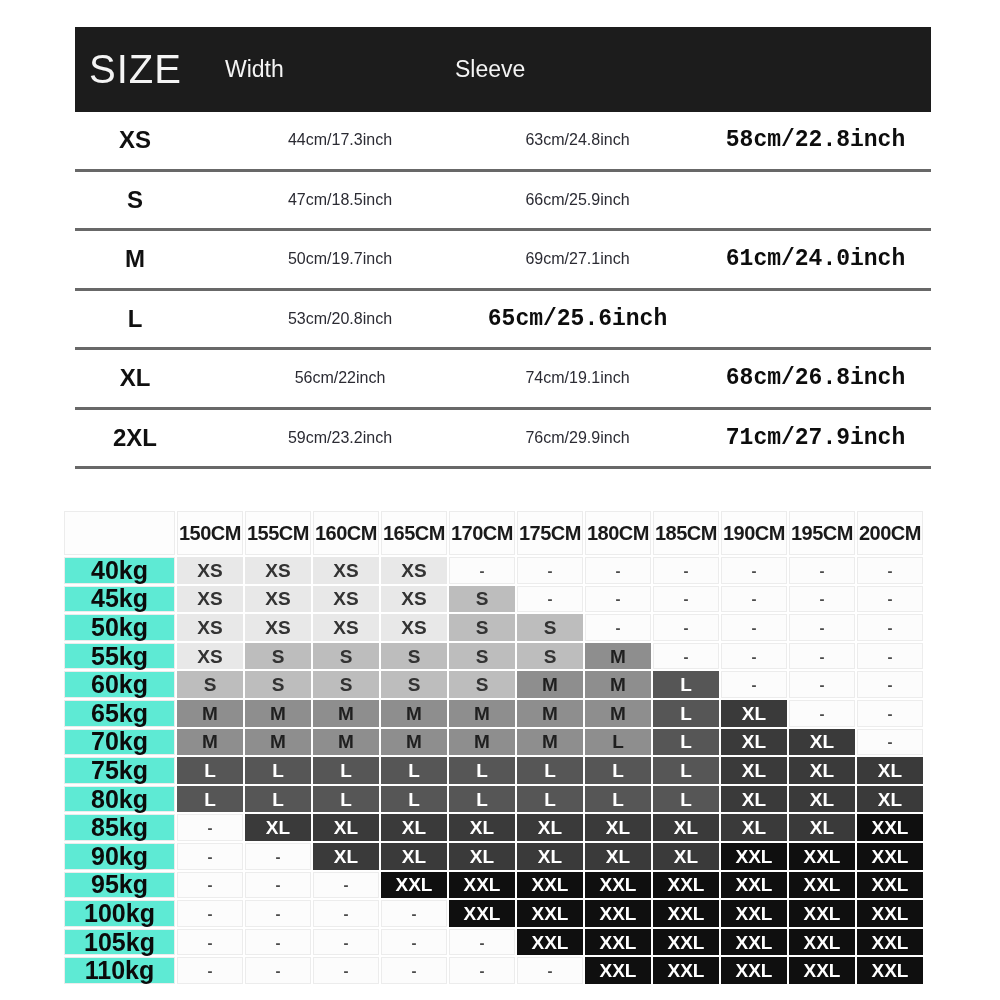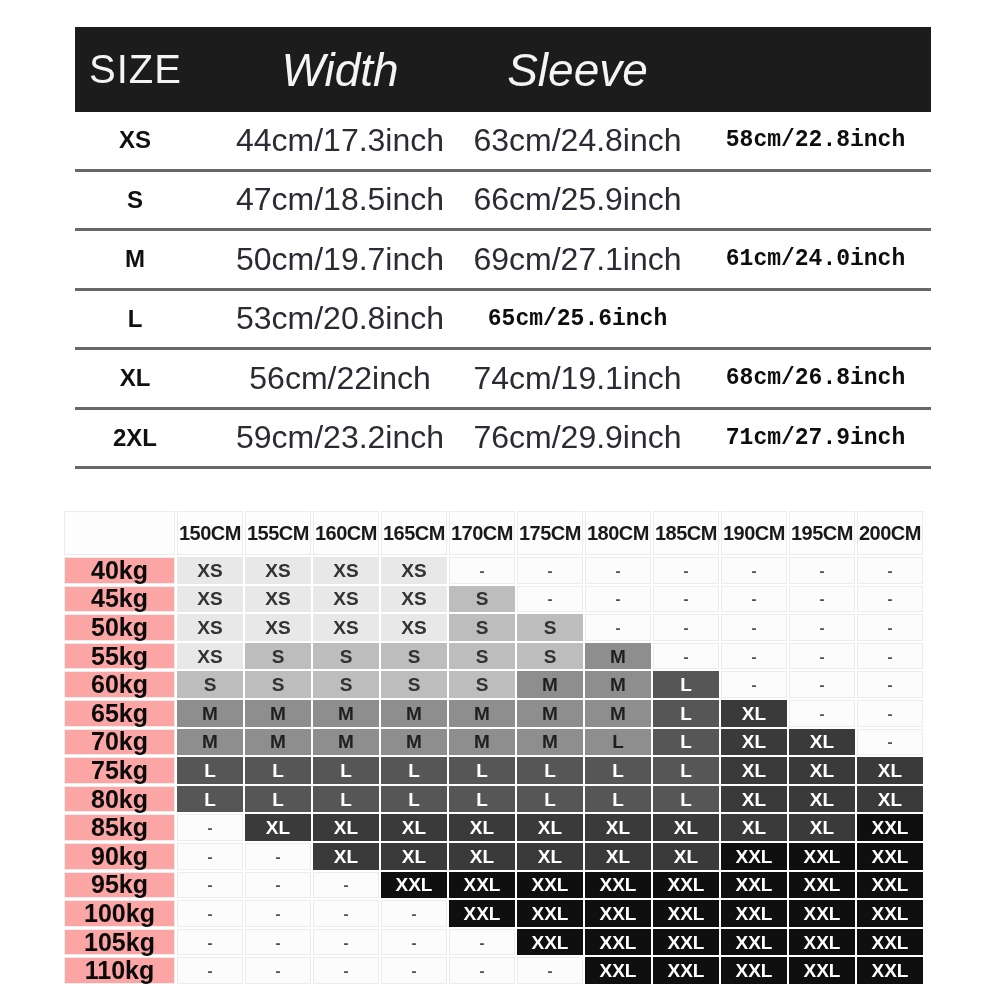--- a/index.html
+++ b/index.html
@@ -6,49 +6,49 @@
   html,body { width:1000px; height:1000px; background:#ffffff; overflow:hidden;
               font-family:"Liberation Sans","DejaVu Sans",sans-serif; }
 
   
   .size-table { position:absolute; left:75px; top:27px; width:856px; }
   .st-header {
     display:grid; grid-template-columns:150px 230px 245px 231px;
     height:85px; align-items:center;
   }
   .st-header .h-size  { padding-left:14px; font-size:40px; letter-spacing:1px; }
-  .st-header .h-col   { text-align:center; font-size:46px;font-style:italic; }
+  .st-header .h-col   { font-size:23px; }
   .st-row {
     display:grid; grid-template-columns:150px 230px 245px 231px;
     height:59.5px; align-items:center; border-bottom:3px solid #686868;
   }
   .st-row .c-size   { text-align:center; font-weight:bold; font-size:24px; color:#101010; width:120px; }
   .st-row .c-width,
-  .st-row .c-length { text-align:center; font-size:32px; color:#2b2b33; }
+  .st-row .c-length { text-align:center; font-size:16px; color:#2b2b33; }
   .st-row .c-sleeve { text-align:center; font-weight:bold; font-size:23px; color:#0d0d0d;font-family:Liberation Mono, monospace; }
 
   
   .fit-matrix {
     position:absolute; left:64px; top:511px;
     display:grid;
     grid-template-columns:111px repeat(11, 66px);
     grid-template-rows:44px repeat(15, 26.6px);
     gap:2px;
   }
   .fm-cell {
     display:flex; align-items:center; justify-content:center;
     font-size:19px; font-weight:600; line-height:1;
   }
   .fm-corner { background:#fdfdfd; box-shadow:inset 0 0 0 1px #ececec; }
   .fm-height {
     background:#fdfdfd; box-shadow:inset 0 0 0 1px #ececec;
     font-size:20px; font-weight:bold; color:#1a1a1a; letter-spacing:-0.5px;
   }
   .fm-weight {
-    background:#fca5a5; box-shadow:inset 0 0 0 1px #ececec;
+    background:#5eead4; box-shadow:inset 0 0 0 1px #ececec;
     font-size:25px; font-weight:bold; color:#0b0b0b;text-align:right;
   }
   .fm-empty { box-shadow:inset 0 0 0 1px #ececec; font-size:15px; font-weight:bold; }
 </style>
 </head>
 <body>
 
 <div class="size-table">
   <div class="st-header" style="background: rgb(28, 28, 28); color: rgb(244, 244, 244);">
     <div class="h-size">SIZE</div>

